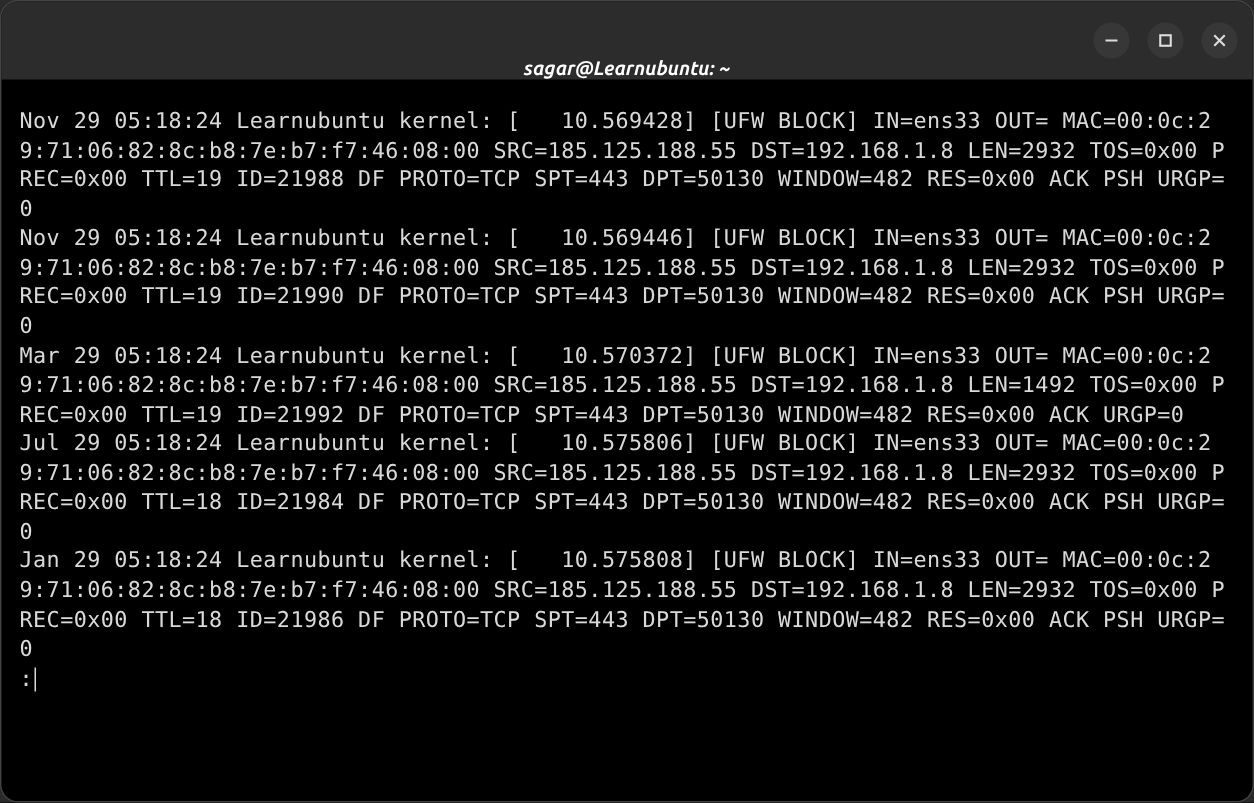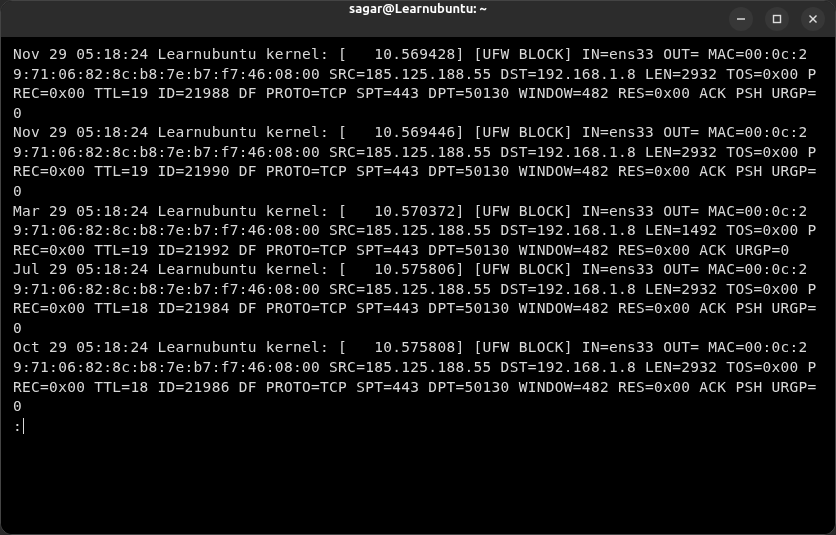--- a/index.html
+++ b/index.html
@@ -14,27 +14,28 @@
       width: 836px;
       height: 535px;
       background: #000;
       border-radius: 12px;
       overflow: hidden;
       display: flex;
       flex-direction: column;
       border: 1px solid #444;
     }
     .titlebar {
-      height: 36px;
+      height: 52px;
       background: #2c2c2c;
       display: flex;
-      align-items: flex-start;
+      align-items: flex-end;
       justify-content: center;
       position: relative;
       flex-shrink: 0;
+      font-style: italic;
     }
     .titlebar-title {
       color: #fff;
       font-family: 'Ubuntu', 'Cantarell', sans-serif;
       font-size: 13px;
       font-weight: 600;
     }
     .window-controls {
       position: absolute;
       right: 10px;
@@ -51,21 +52,21 @@
       background: #373737;
       display: flex;
       align-items: center;
       justify-content: center;
       cursor: pointer;
     }
     .win-btn svg { display: block; }
     .terminal {
       flex: 1;
       background: #000;
-      padding: 8px 12px;
+      padding: 19px 12px;
       color: #d9d9d9;
       font-size: 14.5px;
       line-height: 1.35;
       overflow: hidden;
       letter-spacing: 0.3px;
     }
     .log-line {
       white-space: pre-wrap;
       word-break: break-all;
     }
@@ -105,19 +106,19 @@
             <line x1="8.5" y1="1.5" x2="1.5" y2="8.5" stroke="#ddd" stroke-width="1.4"></line>
           </svg>
       </div>
     </div>
   </div>
   <div class="terminal">
     <div class="log-line">Nov 29 05:18:24 Learnubuntu kernel: [   10.569428] [UFW BLOCK] IN=ens33 OUT= MAC=00:0c:29:71:06:82:8c:b8:7e:b7:f7:46:08:00 SRC=185.125.188.55 DST=192.168.1.8 LEN=2932 TOS=0x00 PREC=0x00 TTL=19 ID=21988 DF PROTO=TCP SPT=443 DPT=50130 WINDOW=482 RES=0x00 ACK PSH URGP=0</div>
     <div class="log-line">Nov 29 05:18:24 Learnubuntu kernel: [   10.569446] [UFW BLOCK] IN=ens33 OUT= MAC=00:0c:29:71:06:82:8c:b8:7e:b7:f7:46:08:00 SRC=185.125.188.55 DST=192.168.1.8 LEN=2932 TOS=0x00 PREC=0x00 TTL=19 ID=21990 DF PROTO=TCP SPT=443 DPT=50130 WINDOW=482 RES=0x00 ACK PSH URGP=0</div>
     <div class="log-line">Mar 29 05:18:24 Learnubuntu kernel: [   10.570372] [UFW BLOCK] IN=ens33 OUT= MAC=00:0c:29:71:06:82:8c:b8:7e:b7:f7:46:08:00 SRC=185.125.188.55 DST=192.168.1.8 LEN=1492 TOS=0x00 PREC=0x00 TTL=19 ID=21992 DF PROTO=TCP SPT=443 DPT=50130 WINDOW=482 RES=0x00 ACK URGP=0</div>
     <div class="log-line">Jul 29 05:18:24 Learnubuntu kernel: [   10.575806] [UFW BLOCK] IN=ens33 OUT= MAC=00:0c:29:71:06:82:8c:b8:7e:b7:f7:46:08:00 SRC=185.125.188.55 DST=192.168.1.8 LEN=2932 TOS=0x00 PREC=0x00 TTL=18 ID=21984 DF PROTO=TCP SPT=443 DPT=50130 WINDOW=482 RES=0x00 ACK PSH URGP=0</div>
-    <div class="log-line">Oct 29 05:18:24 Learnubuntu kernel: [   10.575808] [UFW BLOCK] IN=ens33 OUT= MAC=00:0c:29:71:06:82:8c:b8:7e:b7:f7:46:08:00 SRC=185.125.188.55 DST=192.168.1.8 LEN=2932 TOS=0x00 PREC=0x00 TTL=18 ID=21986 DF PROTO=TCP SPT=443 DPT=50130 WINDOW=482 RES=0x00 ACK PSH URGP=0</div>
+    <div class="log-line">Jan 29 05:18:24 Learnubuntu kernel: [   10.575808] [UFW BLOCK] IN=ens33 OUT= MAC=00:0c:29:71:06:82:8c:b8:7e:b7:f7:46:08:00 SRC=185.125.188.55 DST=192.168.1.8 LEN=2932 TOS=0x00 PREC=0x00 TTL=18 ID=21986 DF PROTO=TCP SPT=443 DPT=50130 WINDOW=482 RES=0x00 ACK PSH URGP=0</div>
     <div class="prompt-line">
       <span>:</span>
         <span class="cursor"></span>
     </div>
   </div>
 </div>
 
 </body></html>

